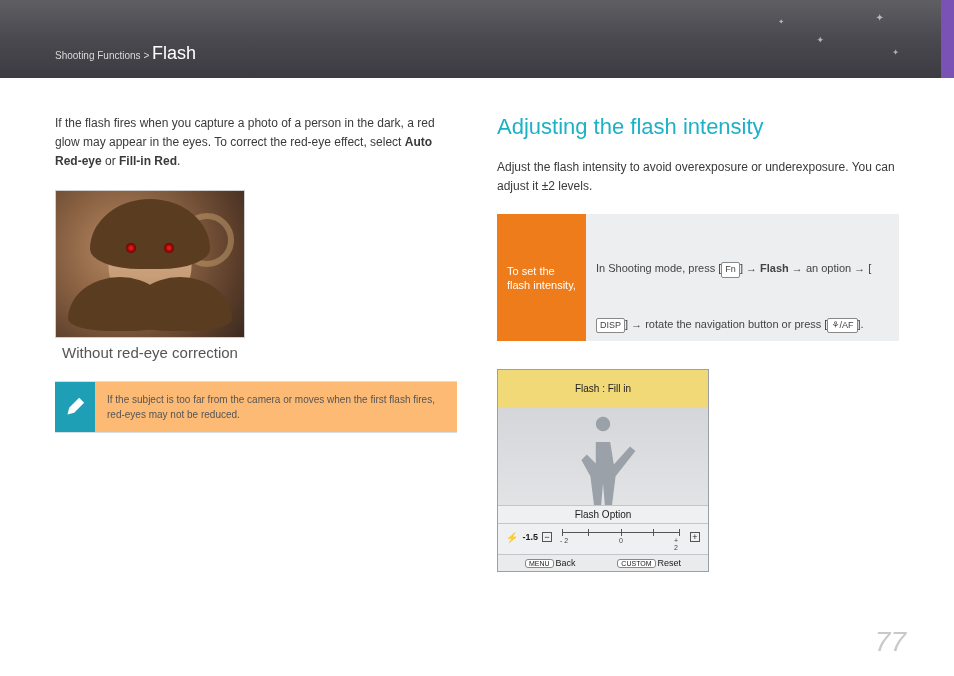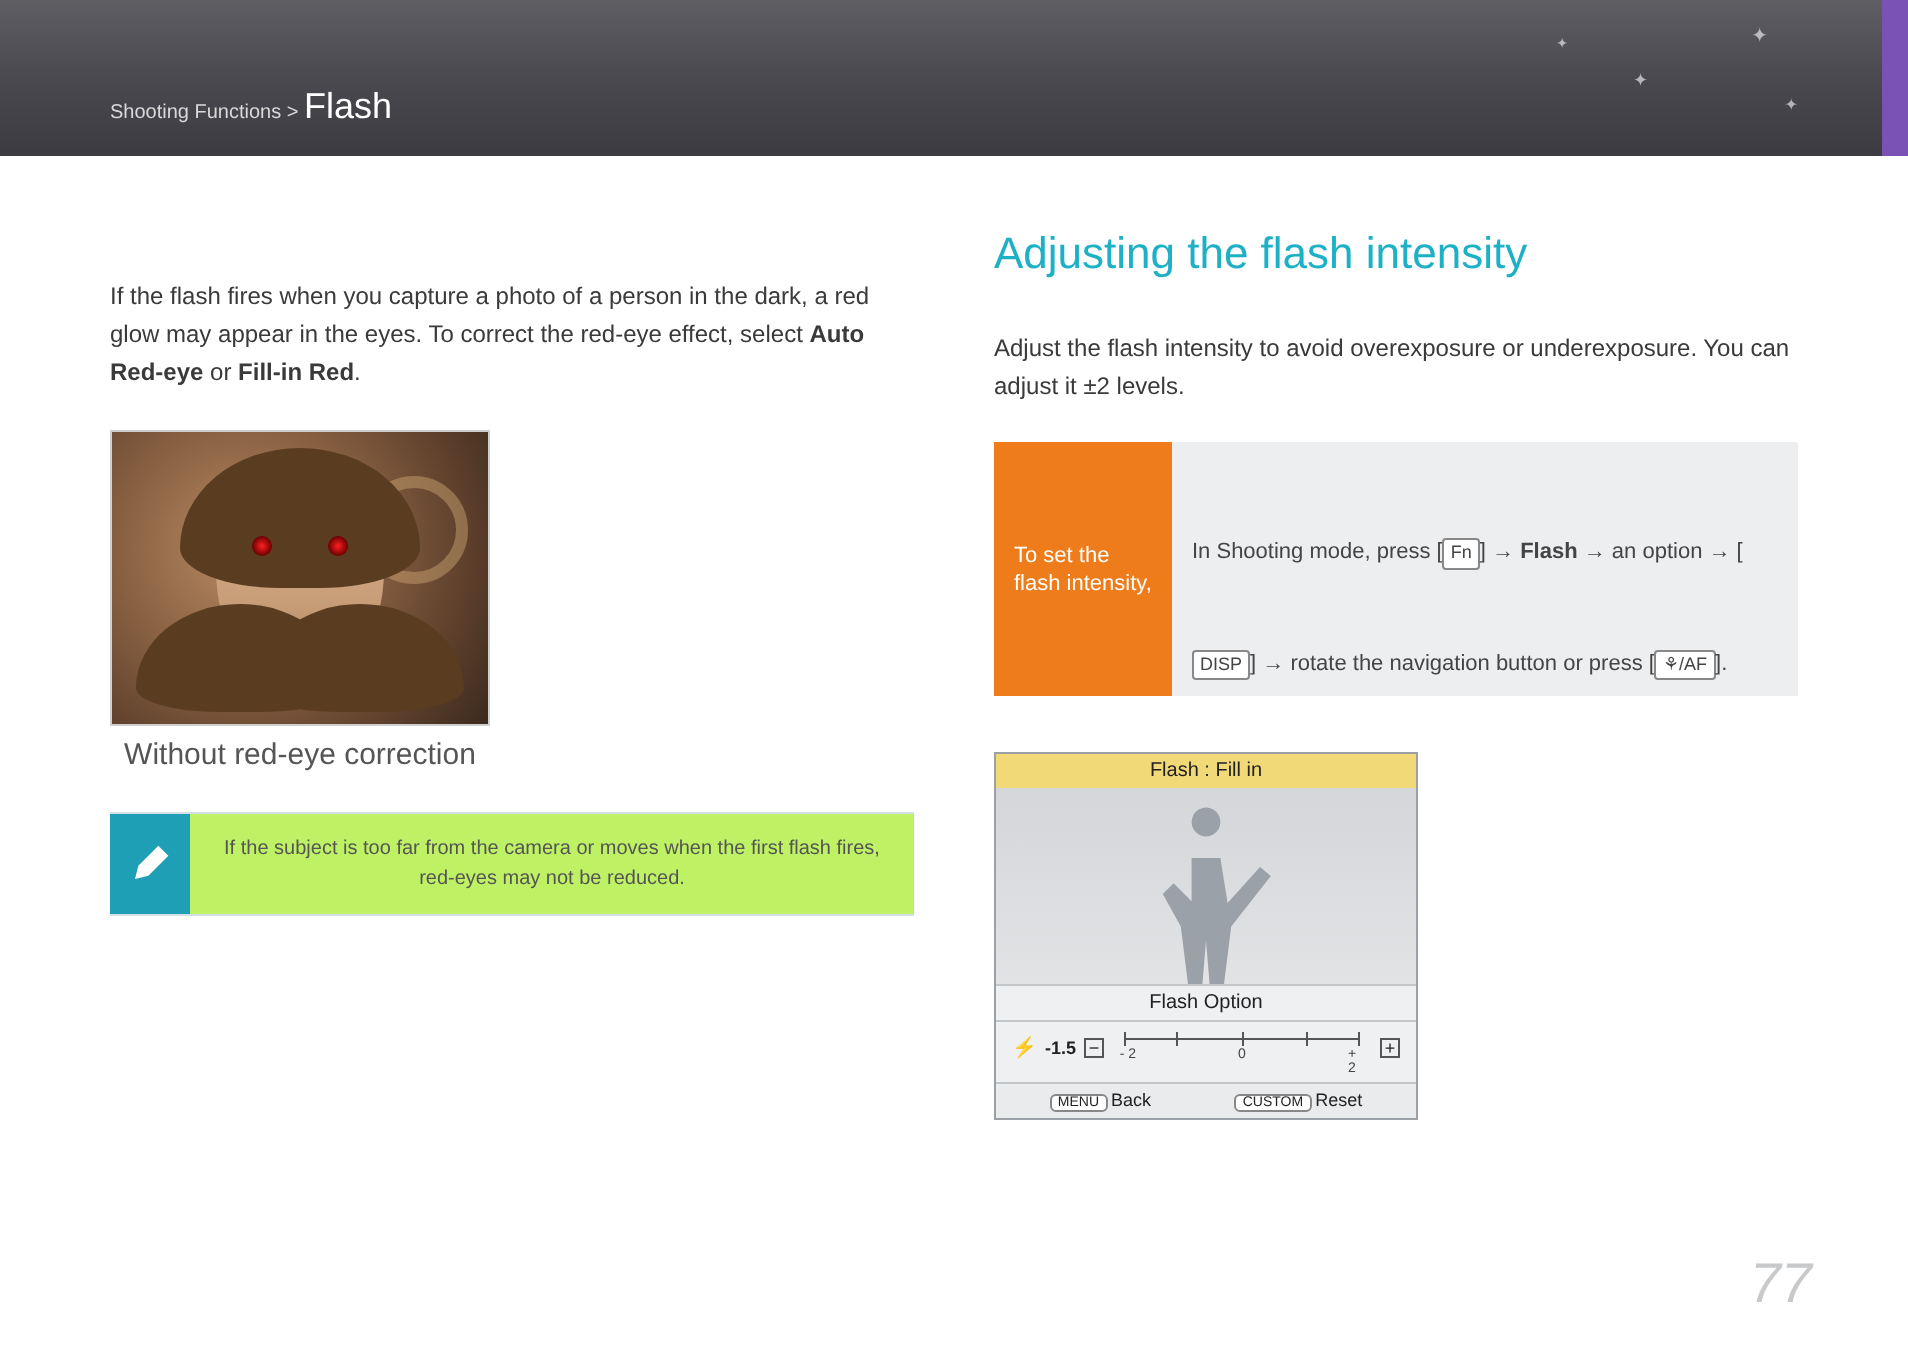--- a/index.html
+++ b/index.html
@@ -29,21 +29,21 @@
 
 .breadcrumb { color: #d9d9d9; font-size: 10px; padding-bottom: 14px; }
 .breadcrumb .page-title { color: #fff; font-size: 18px; font-weight: 400; }
 
 
 .content { display: flex; padding: 36px 55px 0 55px; gap: 40px; }
 .col { flex: 1; min-width: 0; }
 
 h2 { color: #1eb1c6; font-weight: 300; font-size: 22px; margin-bottom: 18px; }
 
-.bodytext { color: #3a3a3a; font-size: 12px; line-height: 1.6; margin-bottom: 18px; margin-top: 25px; }
+.bodytext { color: #3a3a3a; font-size: 12px; line-height: 1.6; margin-bottom: 18px; }
 .bodytext b { font-weight: 700; }
 
 
 .image-pair { display: flex; gap: 12px; margin-bottom: 20px; }
 .figure { text-align: center; }
 .imgbox {
   width: 190px; height: 148px;
   border: 1px solid #cfcfcf;
   background: radial-gradient(circle at 35% 40%, #b88a62 0%, #8a6243 40%, #5d3f2b 75%, #3b2a1e 100%);
   position: relative;
@@ -77,29 +77,28 @@
 .eye.red { background: radial-gradient(circle,#ff2020 0%,#6b0000 70%); }
 .eye.ok  { background: radial-gradient(circle,#2b2b2b 0%,#000 70%); }
 
 .ring { position:absolute; right:10px; top:22px; width:54px; height:54px; border:6px solid rgba(197,160,110,.5); border-radius:50%; }
 
 .caption { font-size: 15px; color: #555; }
 
 
 .note {
   display: flex;
-  background: #bef264;
+  background: #fdba74;
   border-top: 1px solid #d5e0e6;
   border-bottom: 1px solid #d5e0e6;
   padding: 0;
   font-size: 10px;
   color: #555;
   line-height: 1.5;
   margin-top: 6px;
-  text-align: center;
 }
 .note .icon {
   width: 40px;
   background: #1f9fb5;
   display: flex; align-items: center; justify-content: center;
 }
 .note .icon svg { fill: #fff; }
 .note .txt { padding: 10px 12px; flex: 1; }
 
 
@@ -126,21 +125,21 @@
 b.k { font-weight:700; }
 
 
 .lcd {
   width: 212px;
   border: 1px solid #9aa0a5;
   background: #e8e9eb;
   font-size: 9px;
   color: #212121;
 }
-.lcd .titlebar { text-align: center; background: #f2d977; padding: 3px 0; font-size: 10px; }
+.lcd .titlebar { text-align: center; background: #f2d977; padding: 13px 0; font-size: 10px; }
 .lcd .viewport {
   height: 98px;
   background: linear-gradient(180deg,#d4d6d9 0%, #e2e3e5 100%);
   position: relative;
 }
 
 .silh {
   position: absolute; left: 50%; bottom: 0; transform: translateX(-50%);
   width: 90px; height: 90px;
 }

